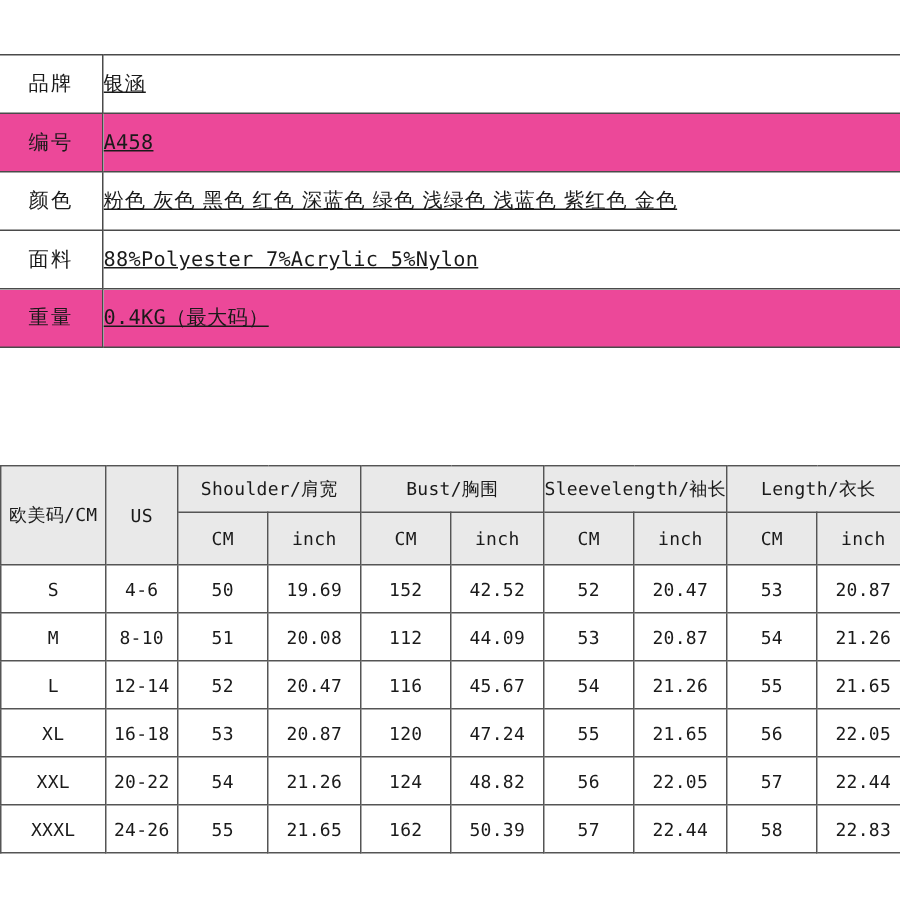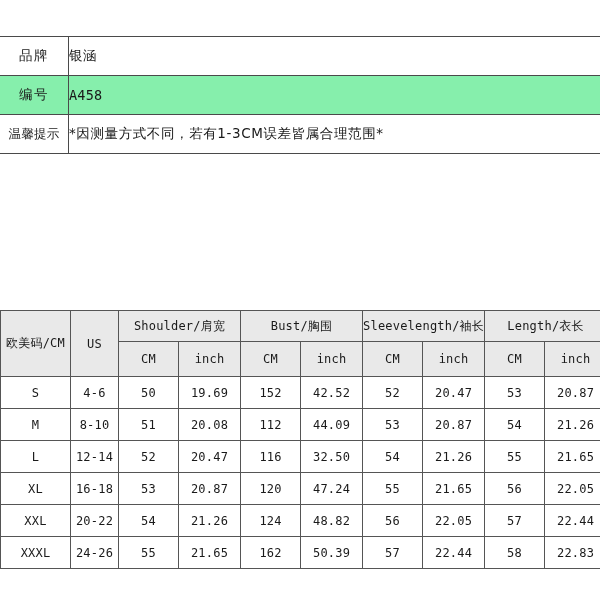--- a/index.html
+++ b/index.html
@@ -28,21 +28,21 @@
     left: 0;
     width: 600px;
     border-collapse: collapse;
     table-layout: fixed;
     padding-left: 33px;
   }
   .spec-table tr {
     height: 39px;
   }
   .spec-table tr.alt {
-    background: #86efac;
+    background: #ec4899;
     margin-left: 20px;
   }
   .spec-table td {
     border-top: 1.6px solid #4a4a4a;
     border-bottom: 1.6px solid #4a4a4a;
     padding: 0;
     vertical-align: middle;
     white-space: nowrap;
     overflow: hidden;
   }
@@ -53,20 +53,21 @@
     letter-spacing: 1.5px;
     border-right: 1.6px solid #4a4a4a;
     font-family: "DejaVu Sans", sans-serif;
   }
   .spec-value {
     text-align: left;
     padding-left: 9px;
     font-size: 13.5px;
     font-family: "DejaVu Sans Mono", "DejaVu Sans", monospace;
     letter-spacing: 0.2px;
+    text-decoration: underline;
   }
   .spec-value.cjk {
     font-family: "DejaVu Sans", sans-serif;
     letter-spacing: 0.6px;
   }
   .spec-label.tip {
     letter-spacing: 0.2px;
     font-size: 12.6px;
   }
 
@@ -124,22 +125,30 @@
     <tbody>
       <tr>
         <td class="spec-label">品牌</td>
         <td class="spec-value cjk">银涵</td>
       </tr>
       <tr class="alt">
         <td class="spec-label">编号</td>
         <td class="spec-value">A458</td>
       </tr>
       <tr>
-        <td class="spec-label tip">温馨提示</td>
-        <td class="spec-value cjk">*因测量方式不同，若有1-3CM误差皆属合理范围*</td>
+        <td class="spec-label">颜色</td>
+        <td class="spec-value cjk">粉色 灰色 黑色 红色 深蓝色 绿色 浅绿色 浅蓝色 紫红色 金色</td>
+      </tr>
+      <tr>
+        <td class="spec-label">面料</td>
+        <td class="spec-value">88%Polyester  7%Acrylic  5%Nylon</td>
+      </tr>
+      <tr class="alt">
+        <td class="spec-label">重量</td>
+        <td class="spec-value">0.4KG（最大码）</td>
       </tr>
     </tbody>
   </table>
 
   <table class="size-table">
     <colgroup>
       <col class="c-eu">
         <col class="c-us">
       <col class="c-m">
         <col class="c-i">
@@ -194,21 +203,21 @@
         <td>20.87</td>
         <td>54</td>
         <td>21.26</td>
       </tr>
       <tr>
         <td class="size-cell-name">L</td>
         <td>12-14</td>
         <td>52</td>
         <td>20.47</td>
         <td>116</td>
-        <td>32.50</td>
+        <td>45.67</td>
         <td>54</td>
         <td>21.26</td>
         <td>55</td>
         <td>21.65</td>
       </tr>
       <tr>
         <td class="size-cell-name">XL</td>
         <td>16-18</td>
         <td>53</td>
         <td>20.87</td>

